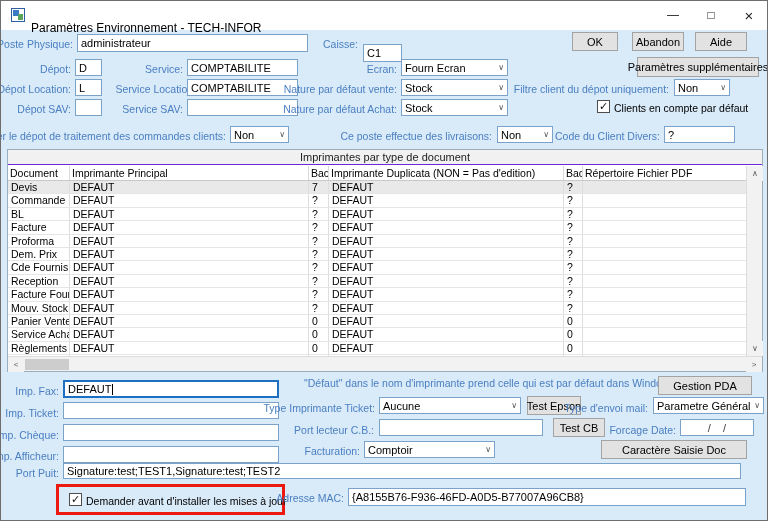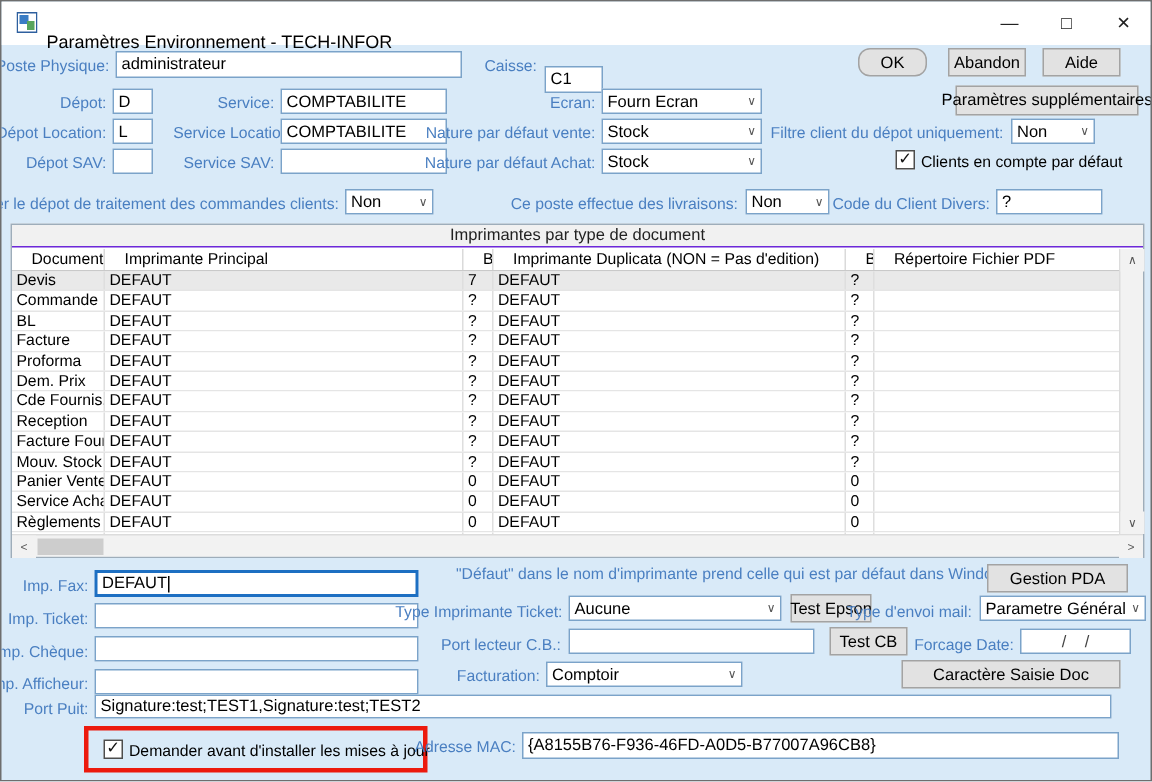--- a/index.html
+++ b/index.html
@@ -28,21 +28,21 @@
          display:flex; align-items:center; justify-content:center; white-space:nowrap; cursor:default; }
   .cb { position:absolute; width:13px; height:13px; background:#fff; border:1px solid #4d4d4d;
         display:flex; align-items:center; justify-content:center; font-size:11px; color:#111; line-height:1; }
 
   
   #ptable { position:absolute; left:6px; top:148px; width:756px; height:223px; background:#fff; border:1px solid #9eadba; }
   .tband { height:15px; background:#f1f1f1; border-bottom:1px solid #6d28d9; text-align:center;
            font-size:11px; color:#222; line-height:15px; }
   .tcontent { position:absolute; top:16px; left:0; right:16px; bottom:15px; overflow:hidden; }
   .thead { display:flex; height:15px; border-bottom:1px solid #c9c9c9; }
-  .th { font-size:10.5px; color:#000; line-height:15px; padding-left:13px; white-space:nowrap; overflow:hidden; border-right:1px solid #dadada; }
+  .th { font-size:10.5px; color:#000; line-height:15px; padding-left:2px; white-space:nowrap; overflow:hidden; border-right:1px solid #dadada; }
   .trow { display:flex; height:13.4px; border-bottom:1px solid #e5e5e5; background:#fff; }
   .trow.selected { background:#e9e9e9; }
   .tc { font-size:10.5px; color:#000; line-height:13px; padding-left:3px; white-space:nowrap; overflow:hidden; border-right:1px solid #dedede; }
   .w-doc{width:62px; flex:none;} .w-pri{width:239px; flex:none;} .w-b1{width:20px; flex:none;}
   .w-dup{width:235px; flex:none;} .w-b2{width:19px; flex:none;} .w-pdf{flex:1; border-right:none;}
   .vscroll { position:absolute; top:16px; right:0; bottom:15px; width:16px; background:#f2f2f2; border-left:1px solid #dcdcdc; }
   .hscroll { position:absolute; left:0; right:0; bottom:0; height:15px; background:#f2f2f2; border-top:1px solid #dcdcdc; }
   .sbtn { position:absolute; width:16px; height:15px; display:flex; align-items:center; justify-content:center;
           font-size:8px; color:#565656; background:#f2f2f2; }
   .hthumb { position:absolute; left:17px; top:2px; width:44px; height:11px; background:#cdcdcd; }
@@ -64,21 +64,21 @@
     <span class="title">Paramètres Environnement - TECH-INFOR</span>
     <div class="winbtn" style="left:653px;">—</div>
     <div class="winbtn" style="left:691px;">□</div>
     <div class="winbtn close" style="left:729px;">×</div>
   </div>
 
   <span class="lbl" style="right:694px; top:37px;">Poste Physique:</span>
   <div class="inp" style="left:76px; top:33px; width:231px; height:18px;">administrateur</div>
   <span class="lbl" style="right:409px; top:37px;">Caisse:</span>
   <div class="inp" style="left:362px; top:33px; width:39px; height:18px;margin-top:10px;">C1</div>
-  <div class="btn" style="left:571px; top:31px; width:46px; height:19px;border-radius:8px;">OK</div>
+  <div class="btn" style="left:571px; top:31px; width:46px; height:19px;">OK</div>
   <div class="btn" style="left:631px; top:31px; width:52px; height:19px;">Abandon</div>
   <div class="btn" style="left:694px; top:31px; width:52px; height:19px;">Aide</div>
   <div class="btn" style="left:636px; top:56px; width:122px; height:20px;">Paramètres supplémentaires</div>
 
   <span class="lbl" style="right:696px; top:62px;">Dépot:</span>
   <div class="inp" style="left:74px; top:58px; width:27px; height:17px;">D</div>
   <span class="lbl" style="right:584px; top:62px;">Service:</span>
   <div class="inp" style="left:186px; top:58px; width:111px; height:17px;">COMPTABILITE</div>
 
   <span class="lbl" style="right:696px; top:82px;">Dépot Location:</span>

